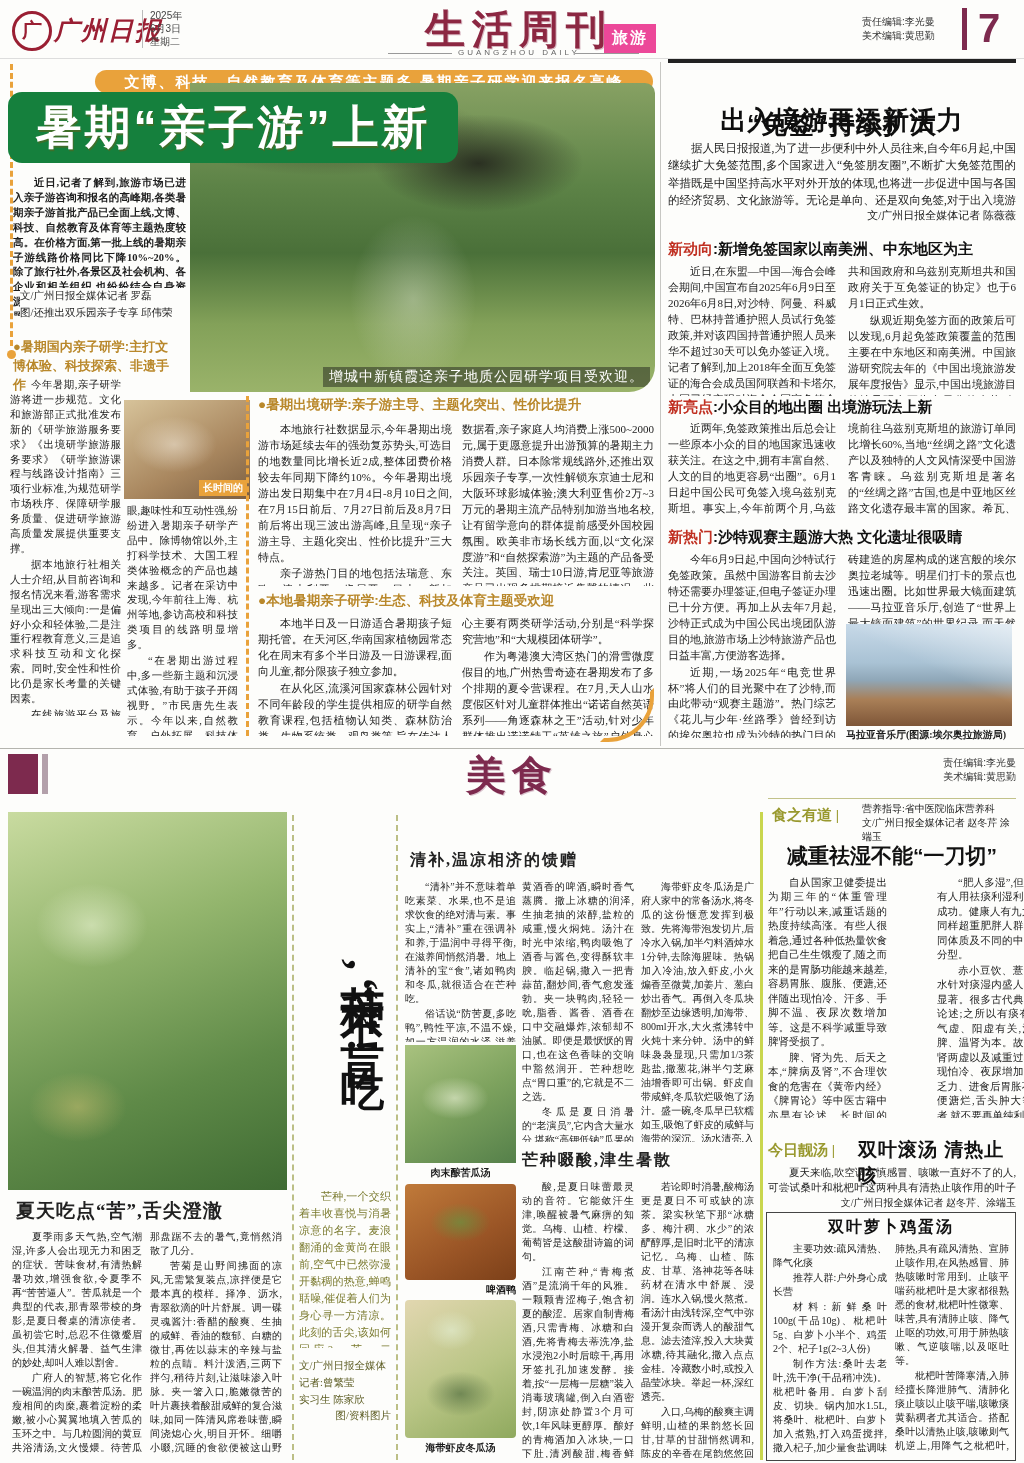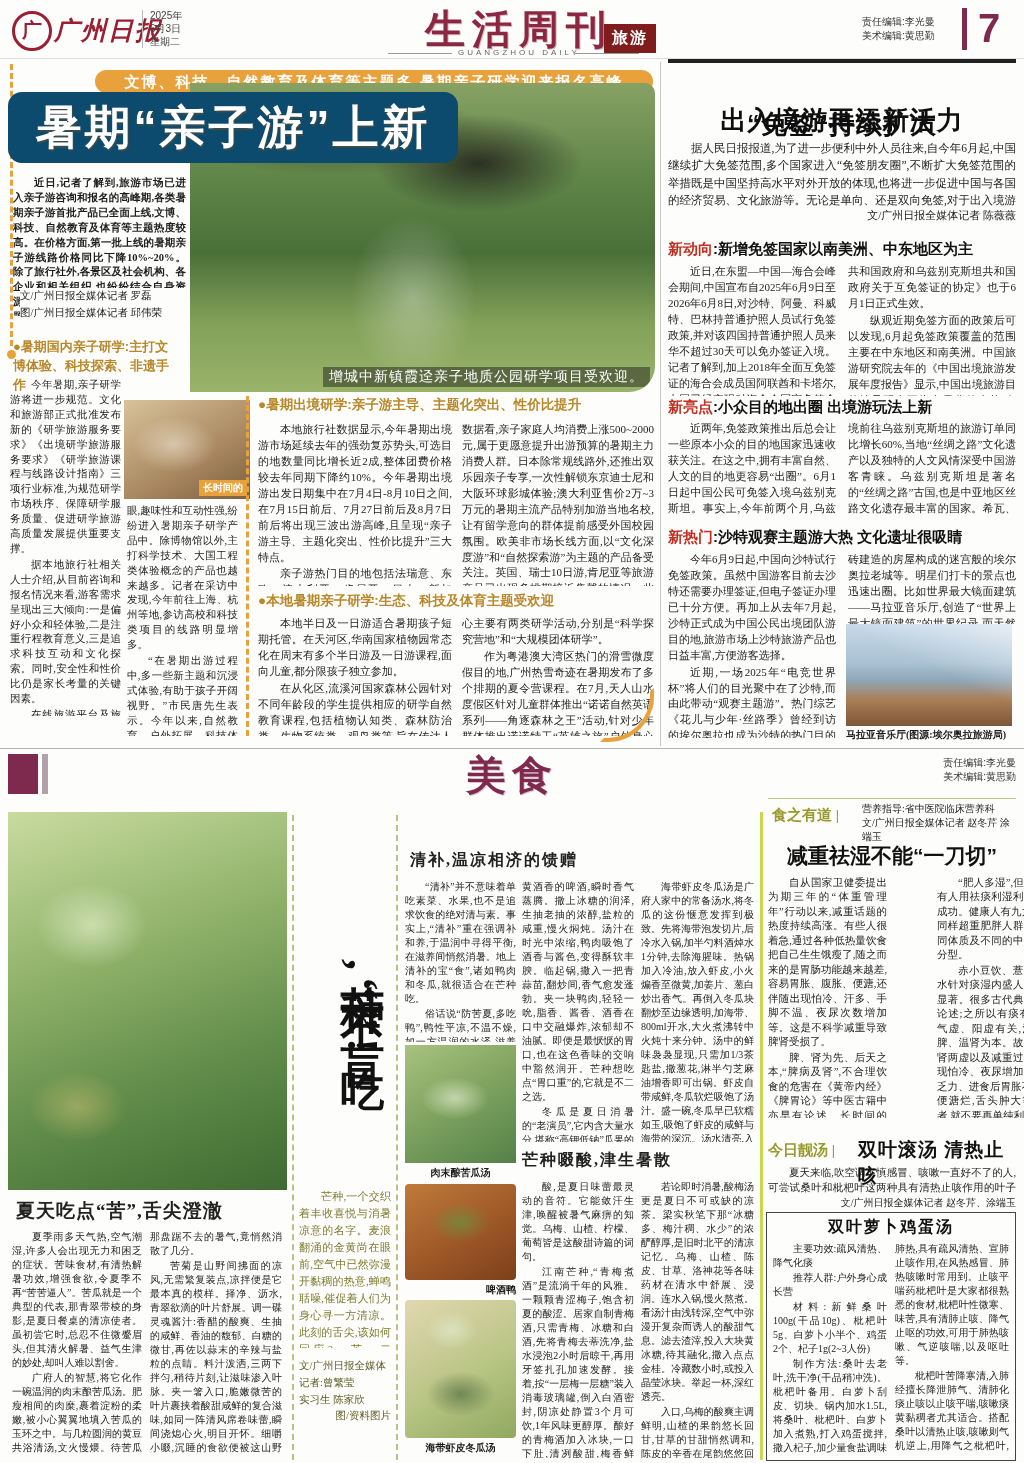--- a/index.html
+++ b/index.html
@@ -19,21 +19,21 @@
   .red{color:#c03022;}
   .ph{position:absolute;overflow:hidden;}
   .caption-overlay{position:absolute;right:5px;bottom:5px;background:rgba(20,20,20,.45);
     color:#fff;font-size:14px;padding:1px 6px;letter-spacing:1px;}
   .vdash-o{border-left:3px dashed #e9a23b;}
   .vdash-g{border-left:2px dashed #bcbf86;}
   .vline{background:#c7c7c3;width:1px;}
   .subhead{font-family:"Liberation Sans","DejaVu Sans",sans-serif;font-weight:bold;font-size:15px;color:#111;}
   .kicker{background:#e9a23b;border-radius:12px;color:#fff;text-align:center;
     font-weight:bold;font-size:15px;line-height:23px;letter-spacing:2px;}
-  .bannerhead{background:#0c4a6e;border-radius:14px;color:#fff;text-align:center;
+  .bannerhead{background:#15803d;border-radius:14px;color:#fff;text-align:center;
     font-weight:bold;font-size:46px;line-height:71px;letter-spacing:3px;
     text-shadow:1px 2px 0 rgba(140,80,10,.35);}
   .bylines{font-size:10.5px;line-height:1.6;}
   .grnlabel{color:#99992f;font-weight:bold;font-size:15px;}
   .photocap{font-size:10px;font-weight:bold;text-align:center;}
 </style>
 </head>
 <body>
 
 <div id="page">
@@ -46,21 +46,21 @@
     <div class="abs sans" style="left:150px;top:9px;font-size:10px;line-height:13px;color:#444;">
       <div>2025年</div>
       <div>6月3日</div>
       <div>星期二</div>
     </div>
 
     <div class="abs maroon" style="left:425px;top:2px;font-size:40px;font-weight:bold;letter-spacing:7px;color:#8c2742;text-shadow:1px 1px 0 #d8b8c2;">生活周刊</div>
     <div class="abs" style="left:388px;top:53px;width:64px;height:1px;background:#999;"></div>
     <div class="abs sans" style="left:458px;top:48px;font-size:8px;letter-spacing:3px;color:#666;">GUANGZHOU DAILY</div>
     <div class="abs" style="left:575px;top:53px;width:64px;height:1px;background:#999;"></div>
-    <div class="abs sans" style="left:604px;top:24px;background:#7f1d1d;color:#fff;font-size:16px;font-weight:bold;padding:4px 8px;letter-spacing:2px;">旅游</div>
+    <div class="abs sans" style="left:604px;top:24px;background:#ec4899;color:#fff;font-size:16px;font-weight:bold;padding:4px 8px;letter-spacing:2px;">旅游</div>
 
     <div class="abs sans" style="left:862px;top:15px;font-size:10px;line-height:14px;color:#333;">
       <div>责任编辑:李光曼</div>
       <div>美术编辑:黄思勤</div>
     </div>
     <div class="abs" style="left:962px;top:8px;width:5px;height:42px;background:#7d2a4e;"></div>
     <div class="abs sans" style="left:978px;top:6px;font-size:40px;font-weight:bold;color:#7d2a4e;">7</div>
   </div>
 
   <div class="abs vdash-o" style="left:10px;top:64px;height:282px;"></div>
@@ -77,21 +77,21 @@
     <div class="caption-overlay">增城中新镇霞迳亲子地质公园研学项目受欢迎。</div>
   </div>
 
   <div class="abs bannerhead sans" style="left:8px;top:92px;width:450px;height:71px;">暑期“亲子游”上新</div>
 
   <div class="abs clip" style="left:13px;top:176px;width:173px;height:140px;">
     <p class="p body105" style="font-weight:bold;">近日,记者了解到,旅游市场已进入亲子游咨询和报名的高峰期,各类暑期亲子游首批产品已全面上线,文博、科技、自然教育及体育等主题热度较高。在价格方面,第一批上线的暑期亲子游线路价格同比下降10%~20%。除了旅行社外,各景区及社会机构、各企业和相关组织,也纷纷结合自身资源,向公众开放旅游资源,各种研学主题活动非常丰富。</p>
   </div>
   <div class="abs bylines" style="left:20px;top:288px;width:170px;background:#fdfdfb;">
     <div>文/广州日报全媒体记者 罗磊</div>
-    <div>图/广州日报全媒体记者 邱伟荣</div>
+    <div>图/还推出双乐园亲子专享 邱伟荣</div>
   </div>
 
   <div class="abs sans orangehead" style="left:13px;top:338px;width:168px;font-size:13px;line-height:1.45;">●暑期国内亲子研学:主打文博体验、科技探索、非遗手作</div>
 
   <div class="abs clip" style="left:10px;top:378px;width:111px;height:338px;">
     <p class="p body105">今年暑期,亲子研学游将进一步规范。文化和旅游部正式批准发布新的《研学旅游服务要求》《出境研学旅游服务要求》《研学旅游课程与线路设计指南》三项行业标准,为规范研学市场秩序、保障研学服务质量、促进研学旅游高质量发展提供重要支撑。</p>
     <p class="p body105">据本地旅行社相关人士介绍,从目前咨询和报名情况来看,游客需求呈现出三大倾向:一是偏好小众和轻体验,二是注重行程教育意义,三是追求科技互动和文化探索。同时,安全性和性价比仍是家长考量的关键因素。</p>
     <p class="p body105">在线旅游平台及旅行社发布的暑期产品,正从“以游为主”向“以游带学”转变。北京、上海、杭州、成都、西安、黄山等老牌目的地排名靠前。同时,河南、宁夏、贵州等目的地也受到欢迎,相关产品以5天左右为主。</p>
 
   </div>

